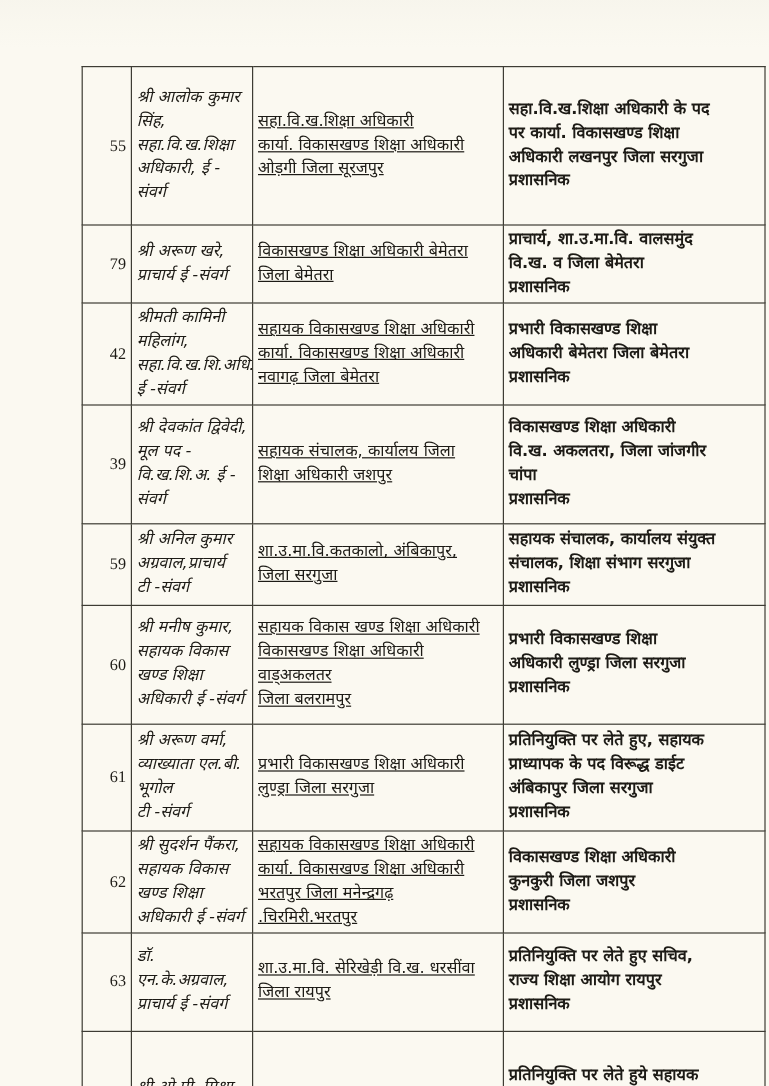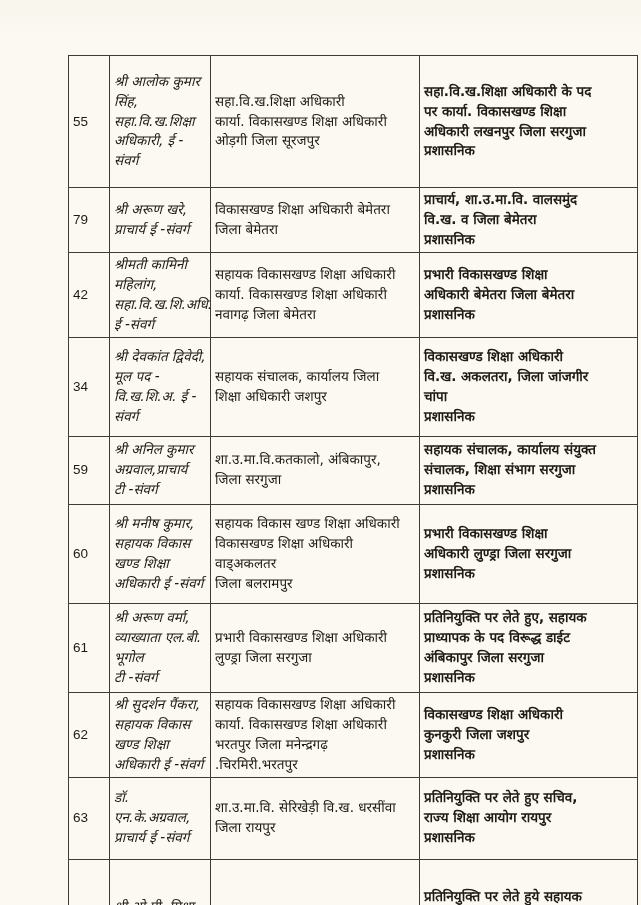--- a/index.html
+++ b/index.html
@@ -35,26 +35,26 @@
     border: 1.5px solid #3e3c34;
     font-size: 13.5px;
     line-height: 1.48;
     white-space: pre-line;
     overflow: hidden;
     padding: 2px 4px;
     vertical-align: middle;
   }
   td.c-sno {
     width: 32px;
-    text-align: left;
+    text-align: right;
     font-size: 15px;
-    font-family: Liberation Sans, sans-serif;
+    font-family: Liberation Serif, serif;
   }
   td.c-name  { width: 92px;  vertical-align: middle; font-style: italic; }
-  td.c-post  { width: 200px; vertical-align: middle; padding-left: 6px; }
+  td.c-post  { width: 200px; vertical-align: middle; padding-left: 6px; text-decoration: underline; }
   td.c-rem   { width: 209px; vertical-align: top; padding-top: 3px; padding-left: 5px; font-weight: bold; }
 
   
   tr.r0 td { height: 127px; }
   tr.r1 td { height: 49px; }
   tr.r2 td { height: 80px; }
   tr.r3 td { height: 94px; }
   tr.r4 td { height: 63px; }
   tr.r5 td { height: 94px; }
   tr.r6 td { height: 84px; }
@@ -100,21 +100,21 @@
 सहा.वि.ख.शि.अधि.
 ई -संवर्ग</td>
         <td class="c-post">सहायक विकासखण्ड शिक्षा अधिकारी
 कार्या. विकासखण्ड शिक्षा अधिकारी
 नवागढ़ जिला बेमेतरा</td>
         <td class="c-rem">प्रभारी विकासखण्ड शिक्षा
 अधिकारी बेमेतरा जिला बेमेतरा
 प्रशासनिक</td>
       </tr>
       <tr class="r3">
-        <td class="c-sno">34</td>
+        <td class="c-sno">39</td>
         <td class="c-name">श्री देवकांत द्विवेदी,
 मूल पद -
 वि.ख.शि.अ. ई -
 संवर्ग</td>
         <td class="c-post">सहायक संचालक, कार्यालय जिला
 शिक्षा अधिकारी जशपुर</td>
         <td class="c-rem">विकासखण्ड शिक्षा अधिकारी
 वि.ख. अकलतरा, जिला जांजगीर
 चांपा
 प्रशासनिक</td>

